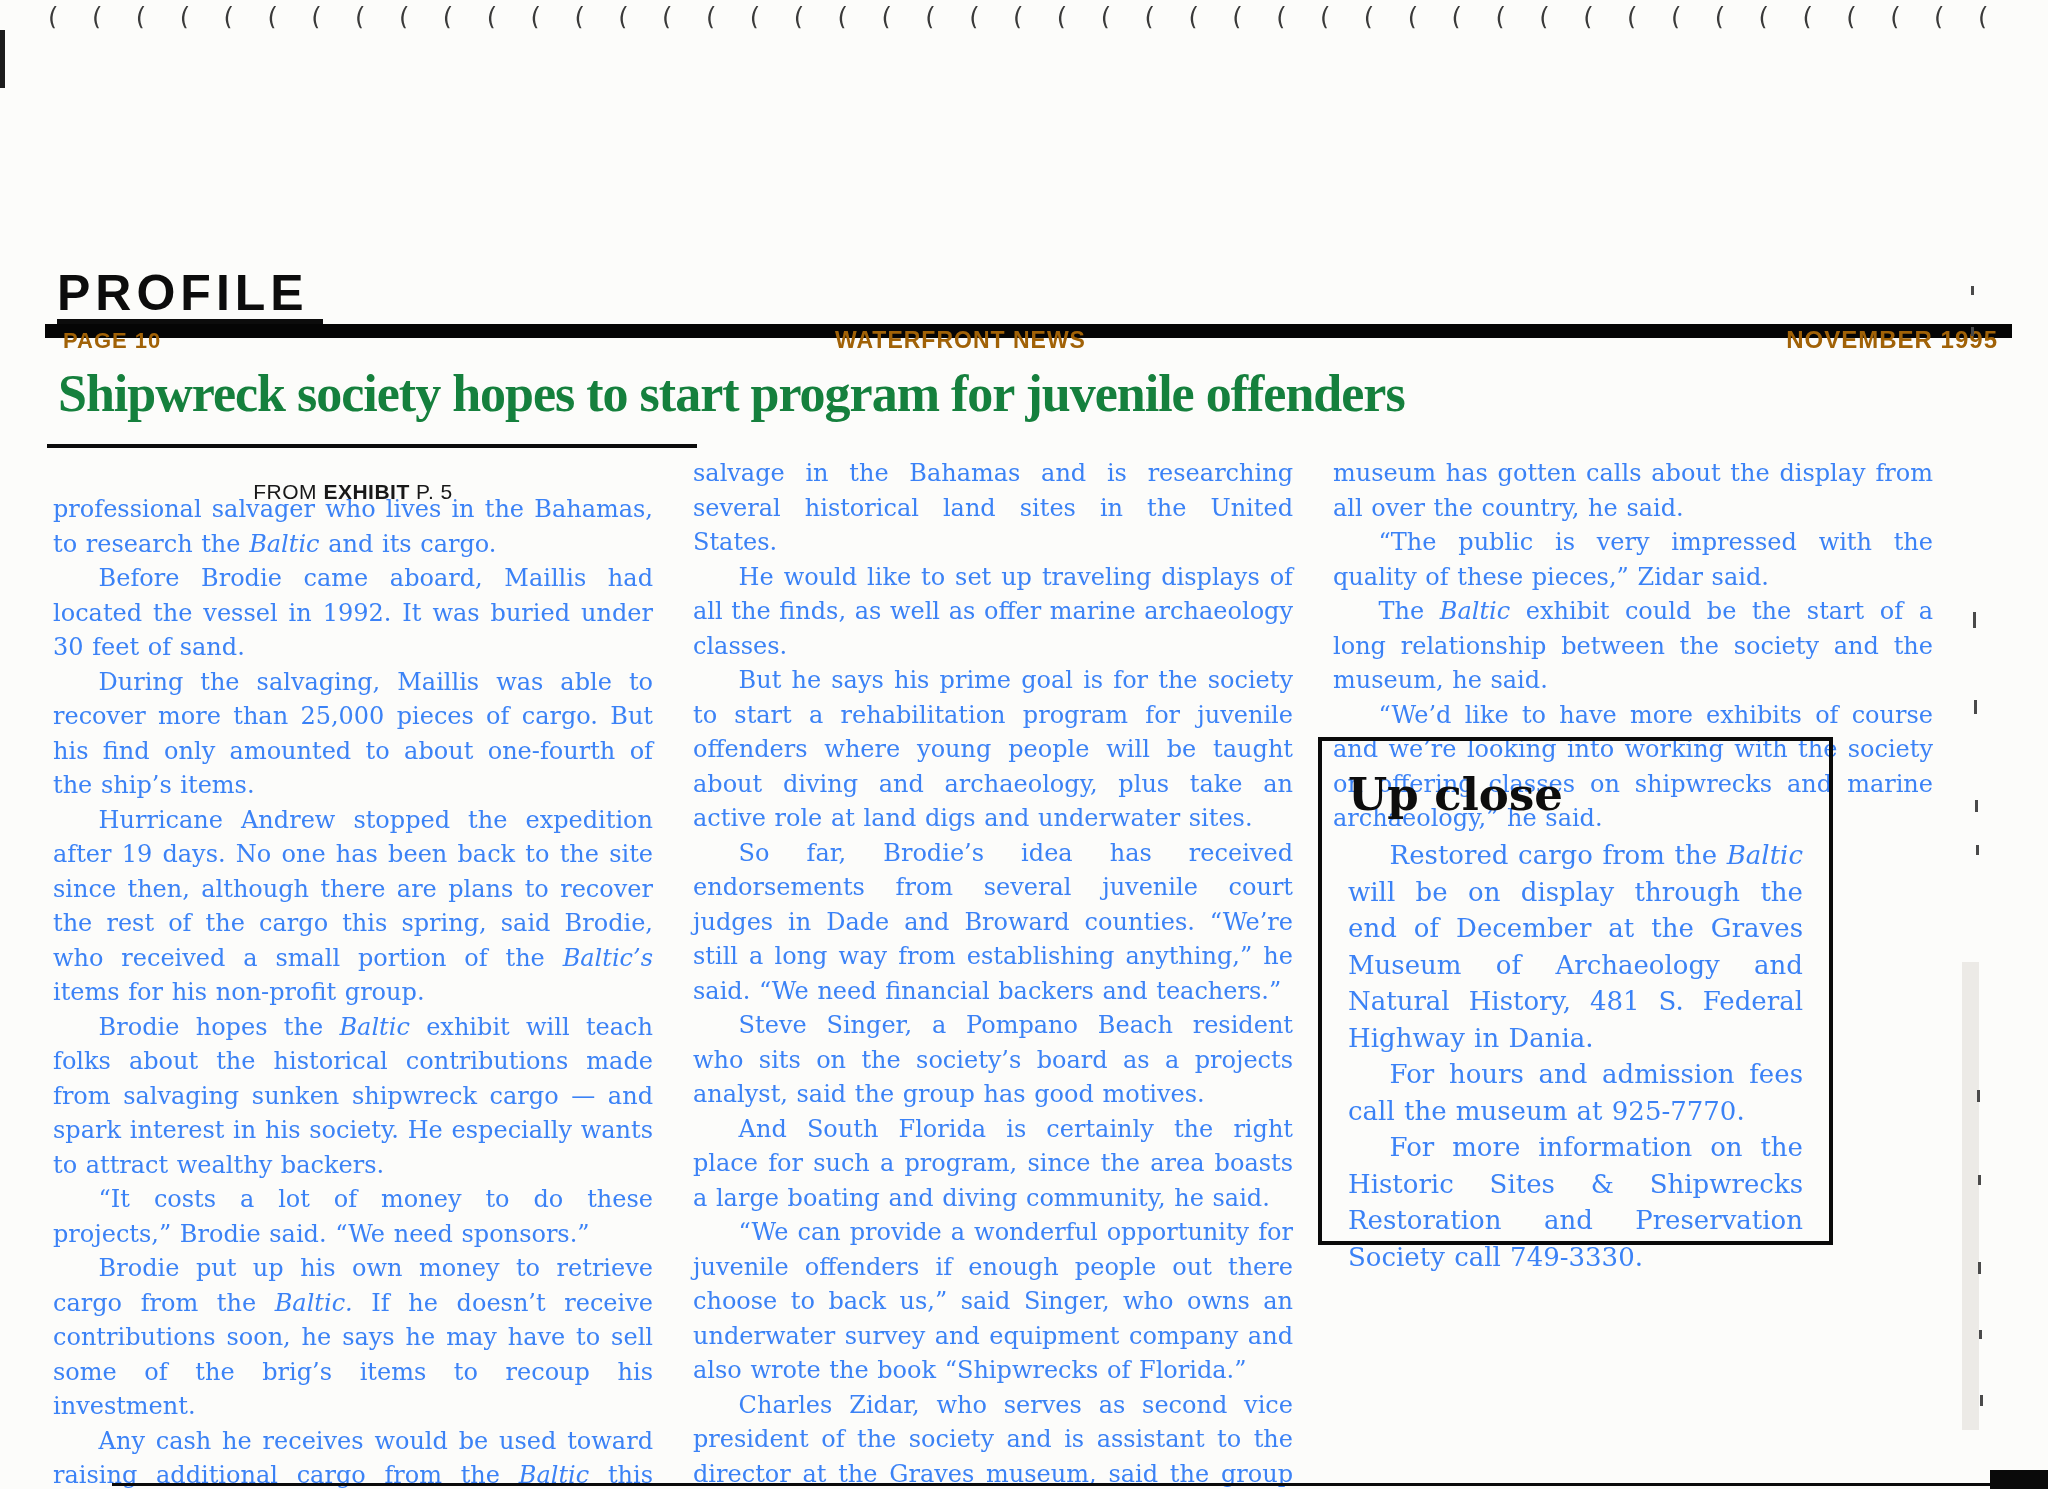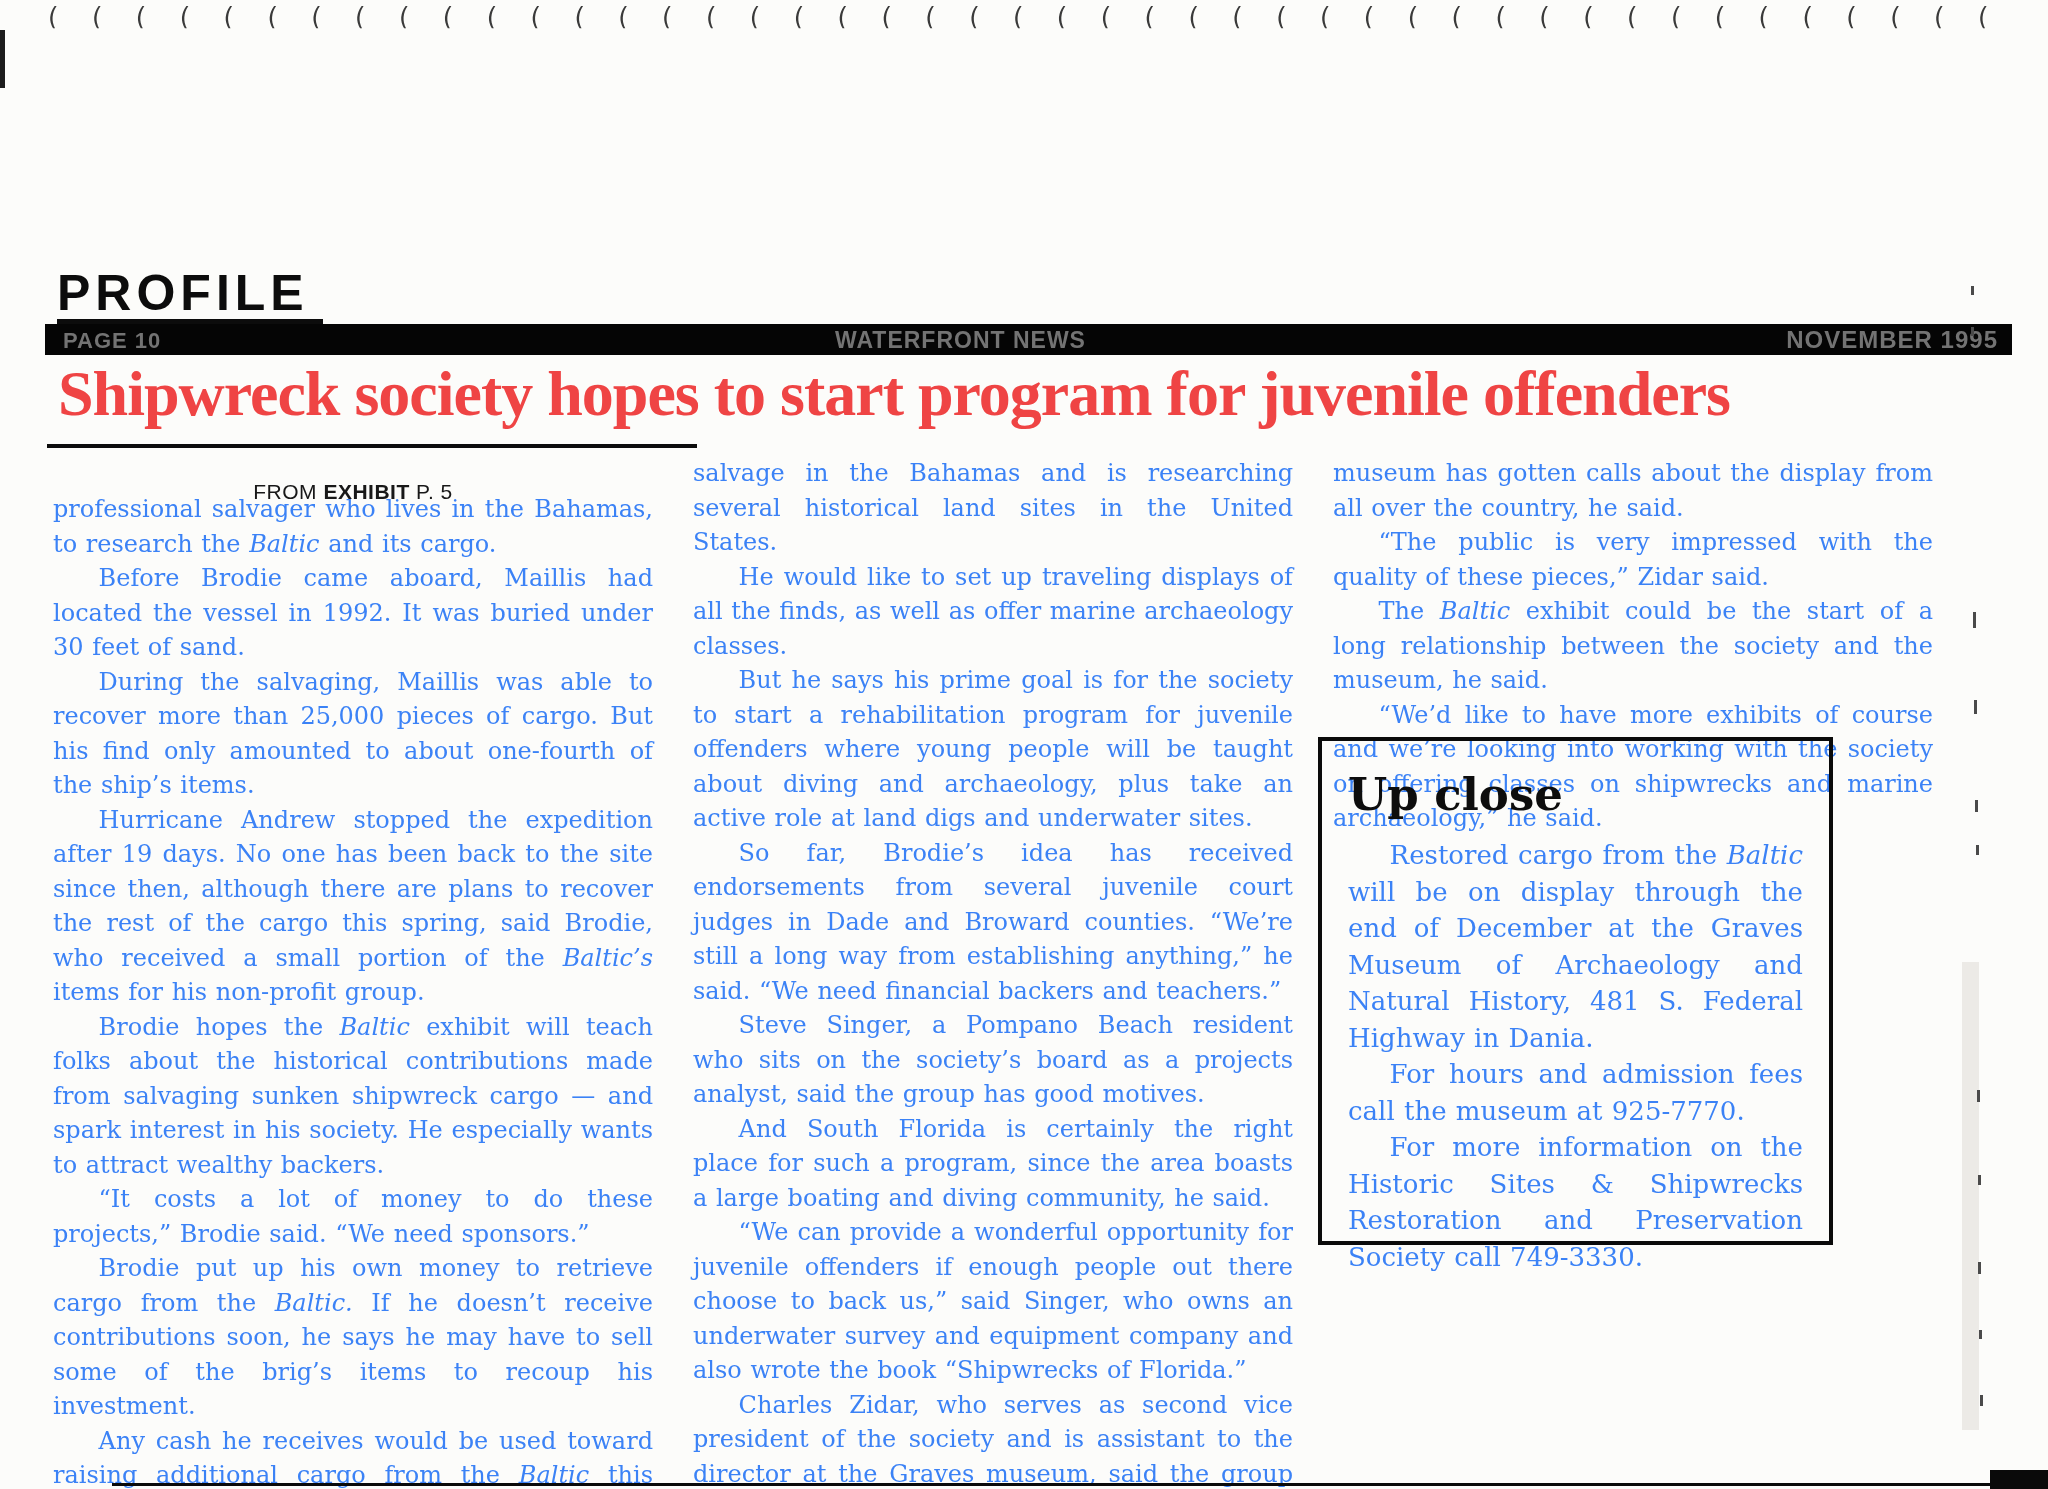--- a/index.html
+++ b/index.html
@@ -24,33 +24,33 @@
   .bottom-corner{position:absolute;left:1990px;top:1470px;width:58px;height:19px;background:#0a0a0a;}
 
   
   .profile-title{
     position:absolute;left:57px;top:268px;
     font-family:"Liberation Sans",sans-serif;font-weight:bold;
     font-size:50px;line-height:50px;letter-spacing:5px;color:#0c0c0c;
     border-bottom:5px solid #0c0c0c;padding:0 14px 1px 0;
   }
   .header-bar{
-    position:absolute;left:45px;top:324px;width:1967px;height:31px;
-    background:#050505;color:#737373;
+    position:absolute;left:45px;top:324px;width:1967px;height:14px;
+    background:#050505;color:#a16207;
     font-family:"Liberation Sans",sans-serif;font-weight:bold;
   }
   .header-bar .page{position:absolute;left:18px;top:4px;font-size:22px;letter-spacing:1px;}
   .header-bar .pub{position:absolute;left:790px;top:3px;font-size:23px;letter-spacing:1px;}
   .header-bar .date{position:absolute;right:14px;top:2px;font-size:24px;letter-spacing:1px;}
 
   
   .headline{
     position:absolute;left:58px;top:358px;width:1940px;
     font-family:"Liberation Serif",serif;font-weight:bold;
-    font-size:64px;line-height:72px;letter-spacing:-1px;color:#ef4444;
+    font-size:52px;line-height:72px;letter-spacing:-1px;color:#15803d;
     white-space:nowrap;
   }
   .headline-rule{position:absolute;left:47px;top:444px;width:650px;height:4px;background:#0c0c0c;}
   .kicker{
     position:absolute;left:53px;top:456px;width:600px;text-align:center;
     font-family:"Liberation Sans",sans-serif;font-size:21px;color:#181818;letter-spacing:.5px;margin-top:24px;
   }
   .kicker b{font-weight:bold;}
 
   

